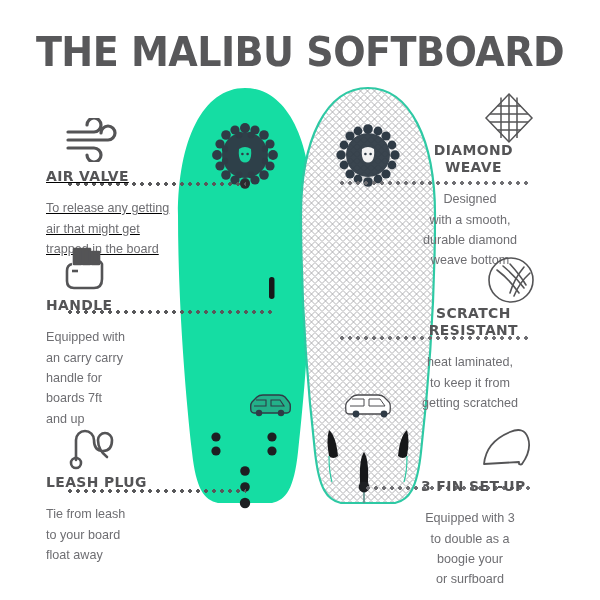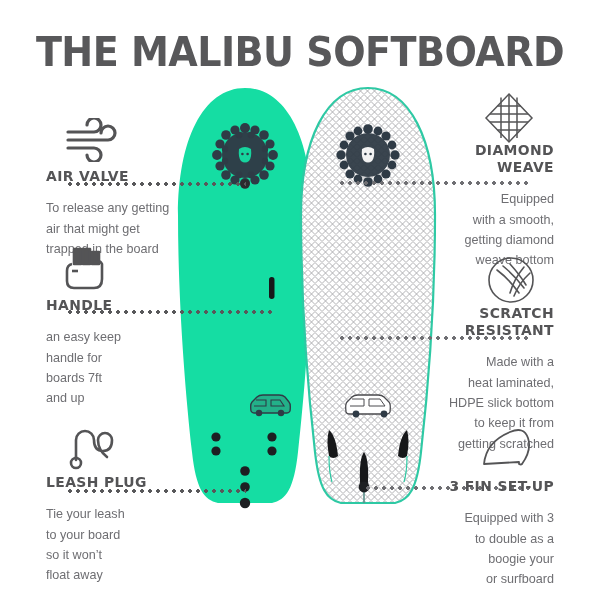--- a/index.html
+++ b/index.html
@@ -23,21 +23,21 @@
     transform:scaleX(0.93);
     white-space:nowrap;
   }
 
   
   #boards{position:absolute;left:0;top:0;width:600px;height:600px;}
 
   
   .feature{position:absolute;width:168px;}
   .col-left .feature{left:46px;text-align:left;}
-  .col-right .feature{right:46px;text-align:right;}
+  .col-right .feature{right:46px;text-align:center;}
 
   .ficon{height:46px;margin-bottom:4px;display:block;}
   .col-left .ficon svg{display:block;margin-left:18px;}
   .col-right .ficon svg{display:block;margin-left:auto;margin-right:18px;}
 
   .ftitle{
     font-size:14.5px;
     font-weight:bold;
     color:#545456;
     letter-spacing:0.4px;
@@ -238,21 +238,21 @@
     </div>
   <div class="dotrule light" style="left:340px;top:336px;width:192px;">
       <i></i>
     </div>
   <div class="dotrule light" style="left:366px;top:486px;width:166px;">
       <i></i>
     </div>
 
   <div class="col-left">
 
-    <div class="feature" style="top:118px;">
+    <div class="feature" style="top:118px;text-decoration:underline;">
       <span class="ficon">
         <svg width="62" height="44" viewBox="0 0 62 44" fill="none" stroke="#545456" stroke-width="3.2" stroke-linecap="round">
           <path d="M4 14 H30 a7 7 0 1 0 -7 -7"></path>
           <path d="M4 22 H44 a7 7 0 1 0 -7 -7"></path>
           <path d="M4 30 H30 a7 7 0 1 1 -7 7"></path>
         </svg>
       </span>
       <div class="ftitle">AIR VALVE</div>
       <div class="fbody">
         <span>To release any getting</span>
@@ -266,86 +266,84 @@
         <svg width="50" height="44" viewBox="0 0 50 44" fill="none" stroke="#545456" stroke-width="2.6" stroke-linejoin="round">
           <rect x="10" y="2" width="7" height="15" fill="#545456"></rect>
           <rect x="19" y="2" width="7" height="15" fill="#545456"></rect>
           <rect x="28" y="5" width="7" height="12" fill="#545456"></rect>
           <path d="M8 17 q-5 1 -5 7 v10 q0 7 7 7 h20 q8 0 8 -9 V17 q-2 -4 -6 -2"></path>
           <path d="M8 24 h6"></path>
         </svg>
       </span>
       <div class="ftitle">HANDLE</div>
       <div class="fbody">
-        <span>an easy keep</span>
+        <span>Equipped with</span>
+        <span>an carry carry</span>
         <span>handle for</span>
         <span>boards 7ft</span>
         <span>and up</span>
       </div>
     </div>
 
     <div class="feature" style="top:424px;">
       <span class="ficon">
         <svg width="56" height="46" viewBox="0 0 56 46" fill="none" stroke="#545456" stroke-width="2.6" stroke-linecap="round">
           <path d="M12 36 V16 a9 9 0 0 1 18 0 q0 11 9 11 q9 0 9 -11 a7 7 0 0 0 -14 0 q0 10 9 17"></path>
           <circle cx="12" cy="39" r="5"></circle>
           <path d="M12 33 v2"></path>
         </svg>
       </span>
       <div class="ftitle">LEASH PLUG</div>
       <div class="fbody">
-        <span>Tie your leash</span>
+        <span>Tie from leash</span>
         <span>to your board</span>
-        <span>so it won’t</span>
         <span>float away</span>
       </div>
     </div>
   </div>
 
   <div class="col-right">
 
     <div class="feature" style="top:92px;">
       <span class="ficon">
         <svg width="54" height="52" viewBox="0 0 54 52" fill="none" stroke="#545456" stroke-width="1.5">
           <path d="M27 2 L50 26 L27 50 L4 26 Z"></path>
           <path d="M15.5 14 L39 14 M8 22 L46 22 M8 30 L46 30 M15.5 38 L39 38"></path>
           <path d="M19 5.5 L19 46 M27 2 L27 50 M35 5.5 L35 46"></path>
         </svg>
       </span>
       <div class="ftitle">
         <div>DIAMOND</div>
         <div>WEAVE</div>
       </div>
       <div class="fbody">
-        <span>Equipped</span>
+        <span>Designed</span>
         <span>with a smooth,</span>
-        <span>getting diamond</span>
+        <span>durable diamond</span>
         <span>weave bottom</span>
       </div>
     </div>
 
     <div class="feature" style="top:255px;">
       <span class="ficon">
         <svg width="50" height="50" viewBox="0 0 50 50" fill="none" stroke="#545456" stroke-width="1.6" stroke-linecap="round">
           <circle cx="25" cy="25" r="22"></circle>
           <path d="M11 15 q12 9 22 23"></path>
           <path d="M17 11 q12 10 21 22"></path>
           <path d="M24 9 q10 11 16 21"></path>
           <path d="M38 12 q-10 12 -14 26"></path>
           <path d="M44 18 q-11 10 -16 23"></path>
         </svg>
       </span>
       <div class="ftitle">
         <div>SCRATCH</div>
         <div>RESISTANT</div>
       </div>
       <div class="fbody">
-        <span>Made with a</span>
         <span>heat laminated,</span>
-        <span>HDPE slick bottom</span>
         <span>to keep it from</span>
         <span>getting scratched</span>
       </div>
     </div>
 
     <div class="feature" style="top:428px;">
       <span class="ficon">
         <svg width="58" height="42" viewBox="0 0 58 42" fill="none" stroke="#545456" stroke-width="1.8" stroke-linejoin="round">
           <path d="M6 36 q2 -22 26 -32 q14 -6 18 6 q4 12 -6 26 q-1 1 -3 0 l0 -2 Z"></path>
         </svg>

